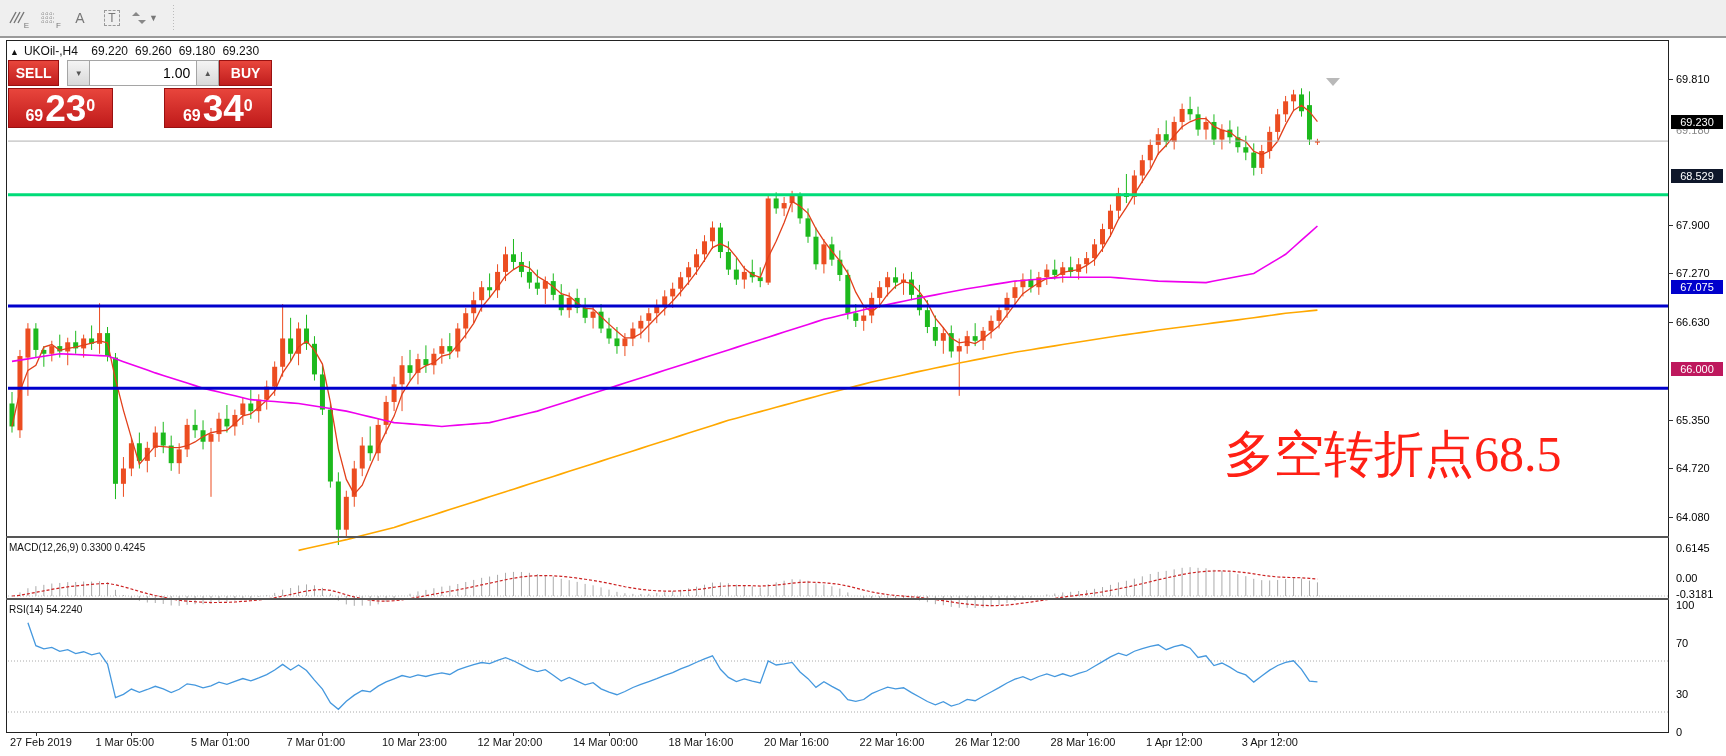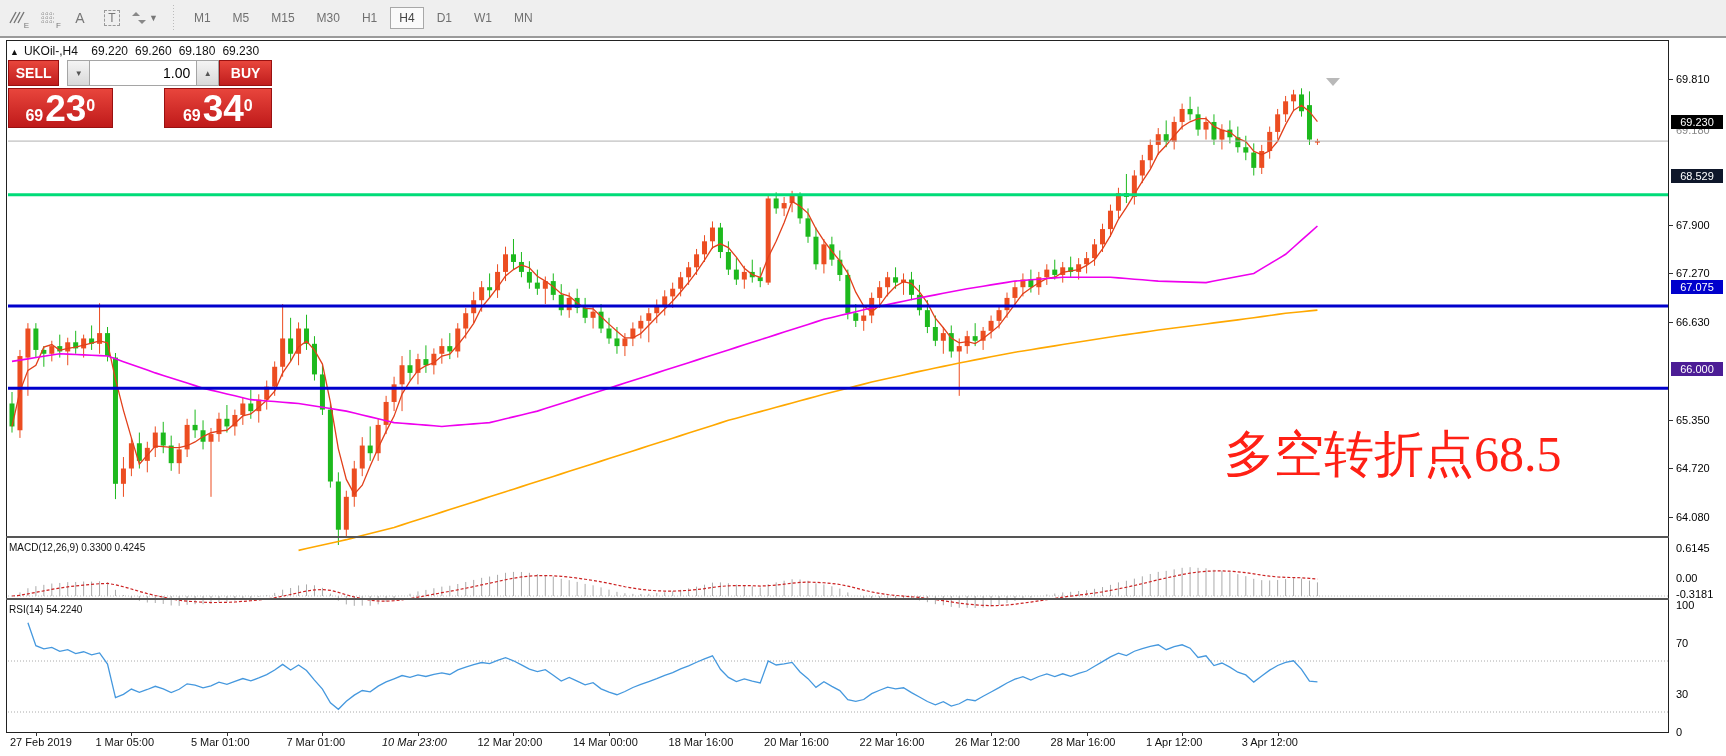--- a/index.html
+++ b/index.html
@@ -87,31 +87,20 @@
     <span class="tbox">T</span>
   </div>
   <div class="toolbtn">
     <svg width="16" height="16">
       <path d="M5 2 L9 6 L1 6 Z" fill="#888"></path>
         <path d="M11 14 L15 10 L7 10 Z" fill="#888"></path>
     </svg>
       <span class="caret">▼</span>
   </div>
   <div class="tsep"></div>
-  <div id="tfbar" style="display:flex;align-items:center;">
-      <div class="tfbtn">M1</div>
-      <div class="tfbtn">M5</div>
-      <div class="tfbtn">M15</div>
-      <div class="tfbtn">M30</div>
-      <div class="tfbtn">H1</div>
-      <div class="tfbtn active">H4</div>
-      <div class="tfbtn">D1</div>
-      <div class="tfbtn">W1</div>
-      <div class="tfbtn">MN</div>
-    </div>
 </div>
 
 <div class="chartarea">
   <svg id="plot" width="1726" height="756" viewBox="0 36 1726 720">
       <line x1="12" y1="374.0100000000003" x2="12" y2="414.55500000000035" stroke="#1DB91D" stroke-width="1"></line>
       <rect x="9.5" y="385.4850000000007" width="5" height="22.94999999999976" fill="#1DB91D"></rect>
       <line x1="19.96" y1="331.93500000000046" x2="19.96" y2="419.91000000000093" stroke="#EC4D21" stroke-width="1"></line>
       <rect x="17.46" y="338.05500000000035" width="5" height="74.20499999999993" fill="#EC4D21"></rect>
       <line x1="27.92" y1="305.16000000000093" x2="27.92" y2="377.83500000000004" stroke="#EC4D21" stroke-width="1"></line>
       <rect x="25.42" y="310.5150000000004" width="5" height="29.069999999999652" fill="#EC4D21"></rect>
@@ -678,39 +667,39 @@
     <div class="ylab" style="top: 419.91px;">65.350</div>
     <div class="tick" style="top: 419.91px;"></div>
     <div class="ylab" style="top: 468.105px;">64.720</div>
     <div class="tick" style="top: 468.105px;"></div>
     <div class="ylab" style="top: 517.065px;">64.080</div>
     <div class="tick" style="top: 517.065px;"></div>
     <div class="peek" style="top: 130.09px;">69.180</div>
     <div class="badge" style="top: 123.09px; background: rgb(0, 0, 0);">69.230</div>
     <div class="badge" style="top: 176.716px; background: #0f172a;">68.529</div>
     <div class="badge" style="top: 287.947px; background: rgb(0, 0, 204);">67.075</div>
-    <div class="badge" style="top: 370.185px; background: #4c1d95;">66.000</div>
+    <div class="badge" style="top: 370.185px; background: #be185d;">66.000</div>
     <div class="ylab" style="top: 548.012px;">0.6145</div>
     <div class="ylab" style="top: 578px;">0.00</div>
     <div class="ylab" style="top: 593.523px;">-0.3181</div>
     <div class="ylab" style="top: 604.75px;">100</div>
     <div class="ylab" style="top: 643px;">70</div>
     <div class="ylab" style="top: 694px;">30</div>
     <div class="ylab" style="top: 732.25px;">0</div>
   </div>
 <div id="dates">
     <div class="datelab" style="left: 10px;">27 Feb 2019</div>
     <div class="datetick" style="left: 35.88px;"></div>
     <div class="datelab" style="left: 95.4px;">1 Mar 05:00</div>
     <div class="datetick" style="left: 131.4px;"></div>
     <div class="datelab" style="left: 190.92px;">5 Mar 01:00</div>
     <div class="datetick" style="left: 226.92px;"></div>
     <div class="datelab" style="left: 286.44px;">7 Mar 01:00</div>
     <div class="datetick" style="left: 322.44px;"></div>
-    <div class="datelab" style="left: 381.96px; font-style: italic;">10 Mar 23:00</div>
+    <div class="datelab" style="left: 381.96px;">10 Mar 23:00</div>
     <div class="datetick" style="left: 417.96px;"></div>
     <div class="datelab" style="left: 477.48px;">12 Mar 20:00</div>
     <div class="datetick" style="left: 513.48px;"></div>
     <div class="datelab" style="left: 573px;">14 Mar 00:00</div>
     <div class="datetick" style="left: 609px;"></div>
     <div class="datelab" style="left: 668.52px;">18 Mar 16:00</div>
     <div class="datetick" style="left: 704.52px;"></div>
     <div class="datelab" style="left: 764.04px;">20 Mar 16:00</div>
     <div class="datetick" style="left: 800.04px;"></div>
     <div class="datelab" style="left: 859.56px;">22 Mar 16:00</div>

